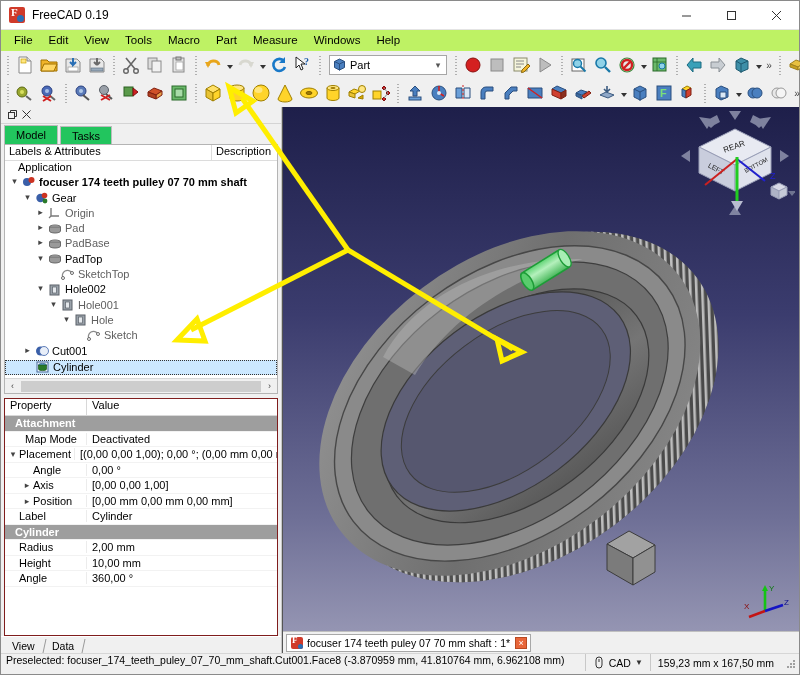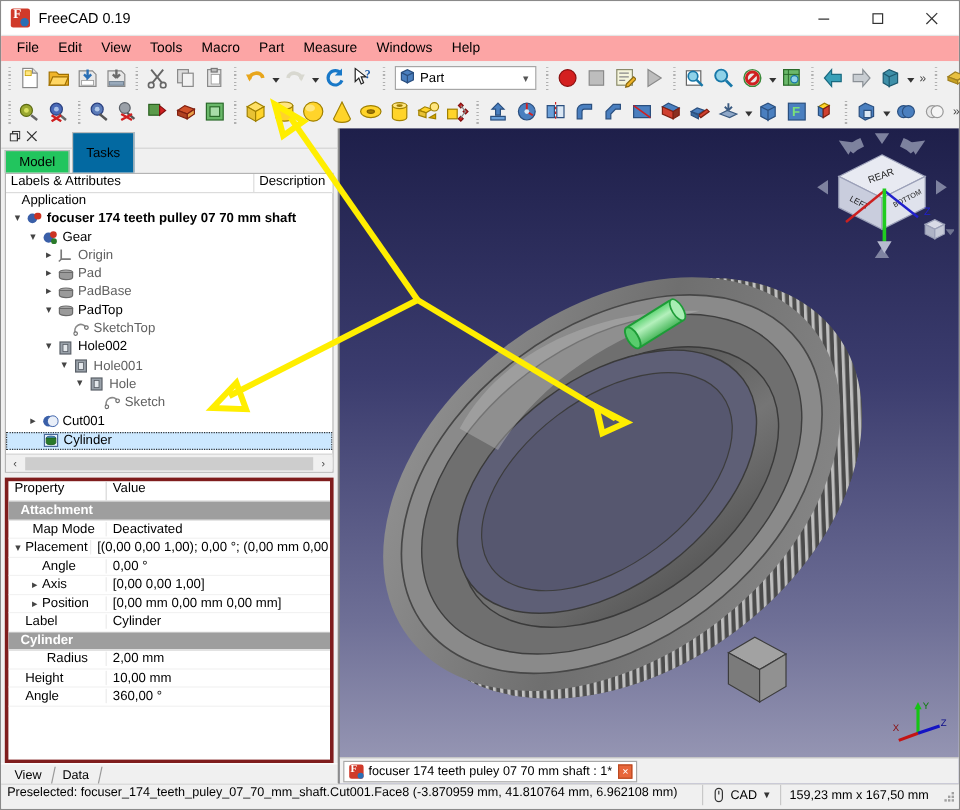--- a/index.html
+++ b/index.html
@@ -45,21 +45,21 @@
   .win-btn {
     width: 45px; height: 29px;
     display: flex; align-items: center; justify-content: center;
     color: #333; font-size: 12px;
   }
   .win-btn svg { display: block; }
 
   
   .menubar {
     height: 21px; min-height: 21px;
-    background: #fca5a5;
+    background: #bef264;
     display: flex; align-items: center;
     padding-left: 5px;
   }
   .menu-item {
     padding: 2px 8px 3px 8px;
     font-size: 11.5px; color: #000;
   }
 
   
   .toolbar-row {
@@ -121,24 +121,24 @@
   .combo-title {
     height: 17px; display: flex; align-items: center;
     font-size: 11px; padding-left: 4px;
     border-bottom: 1px solid #d4d4d4;
   }
   .combo-title .t { flex: 1 1 auto; }
   .combo-title .ctl { width: 14px; text-align: center; color: #333; font-size: 10px; }
 
   .tabs-row { height: 20px; display: flex; align-items: flex-end; padding-left: 3px; }
   .ctab {
-    height: 34px; padding: 0 11px;
+    height: 18px; padding: 0 11px;
     display: flex; align-items: center;
     font-size: 11px; border: 1px solid #bcbcbc; border-bottom: none;
-    background: #0369a1; margin-right: 2px;
+    background: #22c55e; margin-right: 2px;
   }
   .ctab.active { background: #22c55e; height: 19px; }
 
   .tree-wrap {
     flex: 0 0 auto; height: 250px;
     background: #fff; border: 1px solid #b4b4b4;
     margin: 0 3px; display: flex; flex-direction: column;
   }
   .tree-head {
     height: 16px; display: flex; font-size: 11px;
@@ -162,21 +162,21 @@
 
   .hscroll {
     height: 15px; background: #f0f0f0; border-top: 1px solid #d6d6d6;
     display: flex; align-items: center;
   }
   .hscroll .ar { width: 15px; text-align: center; font-size: 9px; color: #444; background: #f0f0f0;}
   .hscroll .bar { flex: 1 1 auto; height: 11px; background: #cdcdcd; margin: 0 1px;}
 
   .prop-wrap {
     flex: 1 1 auto; margin: 4px 3px 0 3px;
-    background: #fff; border: 3px solid #7f1d1d;
+    background: #fff; border: 1px solid #7f1d1d;
     display: flex; flex-direction: column; min-height: 0; overflow: hidden;
   }
   .prop-head { height: 17px; display: flex; font-size: 11px; border-bottom: 1px solid #d8d8d8; }
   .prop-head .ph1 { width: 82px; padding-left: 5px; border-right: 1px solid #d8d8d8; }
   .prop-head .ph2 { flex: 1 1 auto; padding-left: 5px; }
   .prow { height: 15.5px; display: flex; font-size: 11px; align-items: center; border-bottom: 1px solid #f2f2f2;}
   .prow.group { background: #9e9e9e; color: #fff; font-weight: bold; }
   .prow.group .pk { padding-left: 10px; color:#fff;}
   .prow .pk { width: 82px; padding-left: 5px; border-right: 1px solid #ececec; overflow: hidden; white-space: nowrap; display:flex; align-items:center;}
   .prow.group .pk { border-right: none; }
@@ -912,21 +912,21 @@
                 <span class="exp"></span>
                 <span>Label</span>
               </div>
               <div class="pv">Cylinder</div>
             </div>
             <div class="prow group">
               <div class="pk">Cylinder</div>
               <div class="pv"></div>
             </div>
             <div class="prow">
-              <div class="pk" style="padding-left:20px">
+              <div class="pk" style="padding-left:2px">
                 <span class="exp"></span>
                 <span>Radius</span>
               </div>
               <div class="pv">2,00 mm</div>
             </div>
             <div class="prow">
               <div class="pk" style="padding-left:2px">
                 <span class="exp"></span>
                 <span>Height</span>
               </div>

